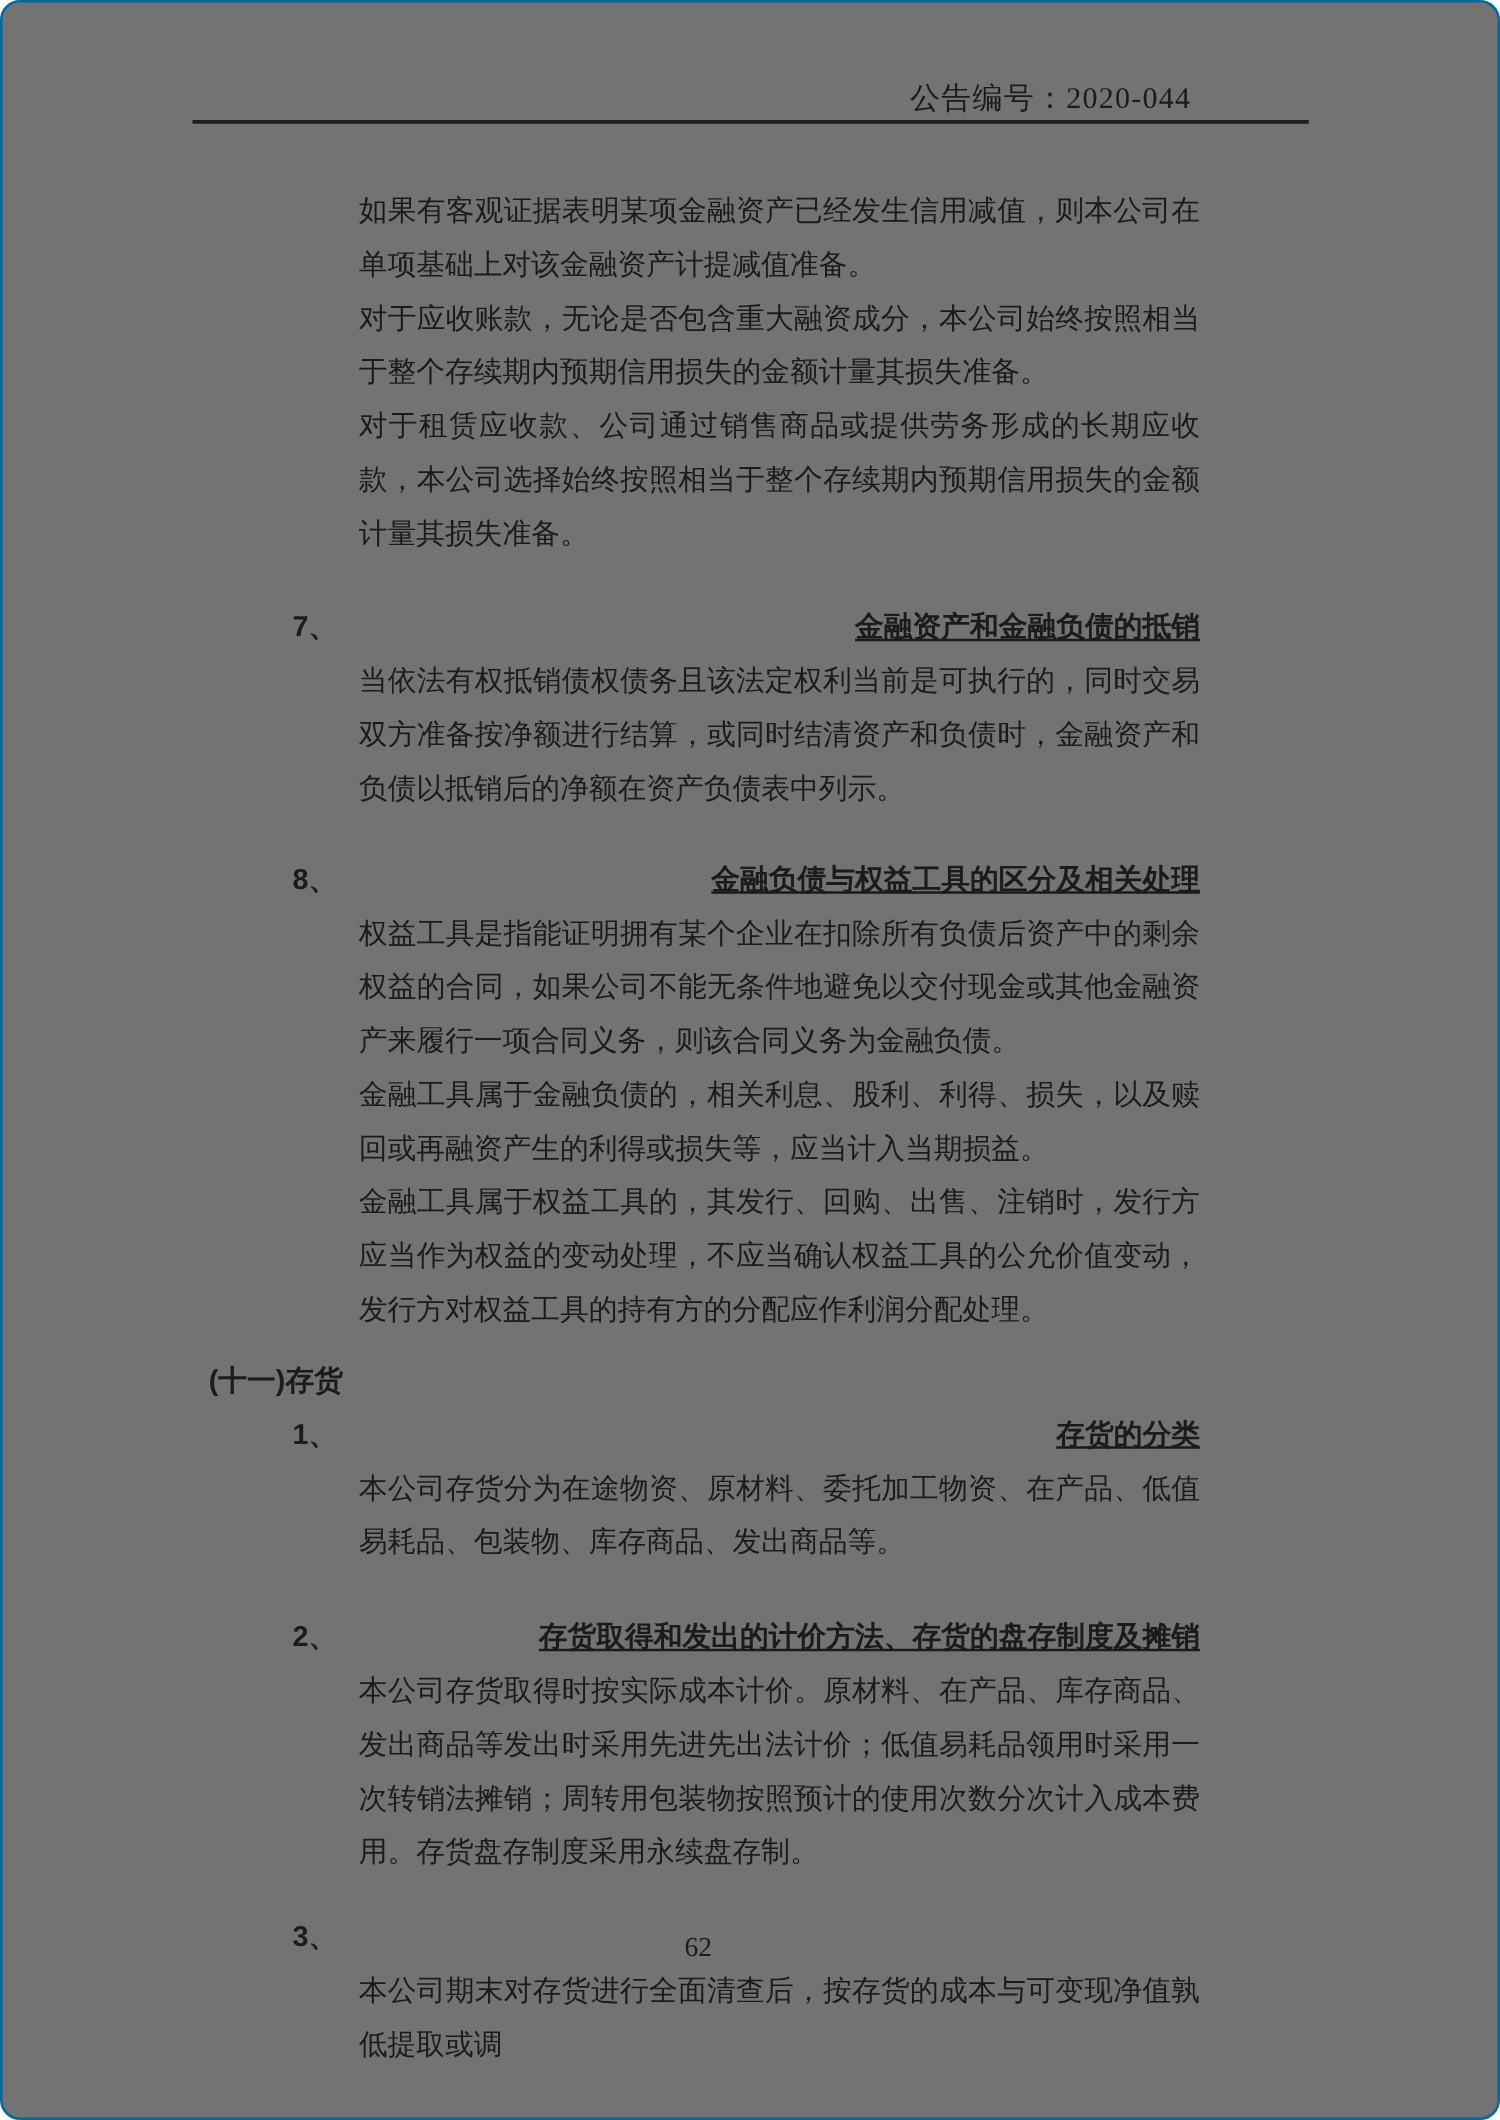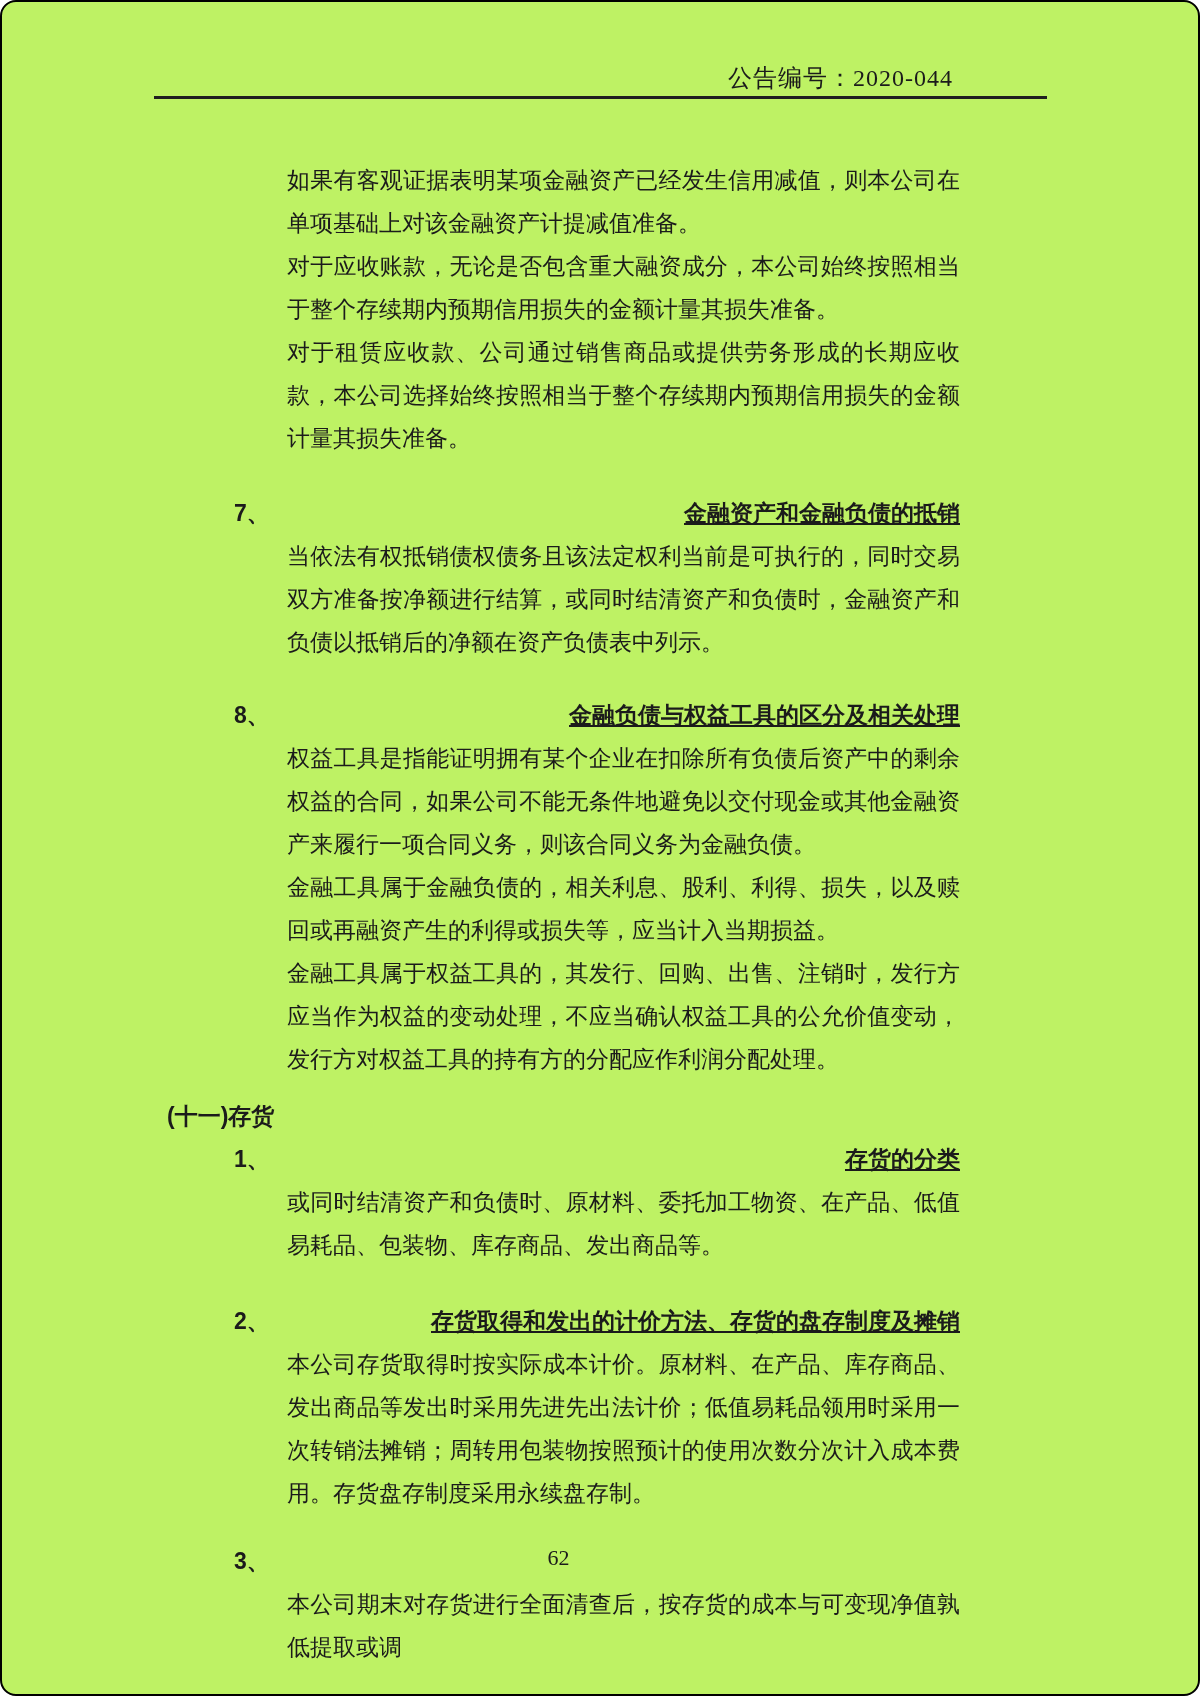--- a/index.html
+++ b/index.html
@@ -1,36 +1,36 @@
 <!DOCTYPE html>
 <html><head>
 <meta charset="utf-8">
 <style>
   html,body { margin:0; padding:0; background:#ffffff; }
   .page {
     position:relative;
     width:1200px; height:1696px;
     box-sizing:border-box;
-    background:#bef264;
-    border:2px solid #000000;
+    background:#737373;
+    border:2px solid #0369a1;
     border-radius:16px;
     overflow:hidden;
     font-family:"Liberation Serif","DejaVu Serif",serif;
     color:#1b1b1b;
   }
   .doc-number {
     position:absolute; top:60px; right:245px;
     font-size:24px; letter-spacing:1px; white-space:nowrap;
   }
   .rule {
     position:absolute; top:94px; left:152px;
     width:893px; height:3px; background:#1f1f1f;
   }
   .content {
-    position:absolute; top:157px; left:155px; width:803px;
+    position:absolute; top:145px; left:155px; width:803px;
     font-size:23px; line-height:43px;
     text-align:justify;
   }
   .content p { margin:0; }
   .indent-block { margin-left:130px; }
   .section-7 { margin-top:32px; }
   .section-8 { margin-top:30px; }
   .chapter   { margin-top:14px; }
   .sub-1     { margin-top:0; }
   .sub-2     { margin-top:33px; }
@@ -98,21 +98,21 @@
         <span class="chap-title">存货</span>
       </div>
     </div>
 
     <div class="sub-1">
       <div class="sec-head">
         <span class="sec-num">1、</span>
         <span class="sec-title">存货的分类</span>
       </div>
       <div class="indent-block">
-        <p>或同时结清资产和负债时、原材料、委托加工物资、在产品、低值易耗品、包装物、库存商品、发出商品等。</p>
+        <p>本公司存货分为在途物资、原材料、委托加工物资、在产品、低值易耗品、包装物、库存商品、发出商品等。</p>
       </div>
     </div>
 
     <div class="sub-2">
       <div class="sec-head">
         <span class="sec-num">2、</span>
         <span class="sec-title">存货取得和发出的计价方法、存货的盘存制度及摊销</span>
       </div>
       <div class="indent-block">
         <p>本公司存货取得时按实际成本计价。原材料、在产品、库存商品、发出商品等发出时采用先进先出法计价；低值易耗品领用时采用一次转销法摊销；周转用包装物按照预计的使用次数分次计入成本费用。存货盘存制度采用永续盘存制。</p>

